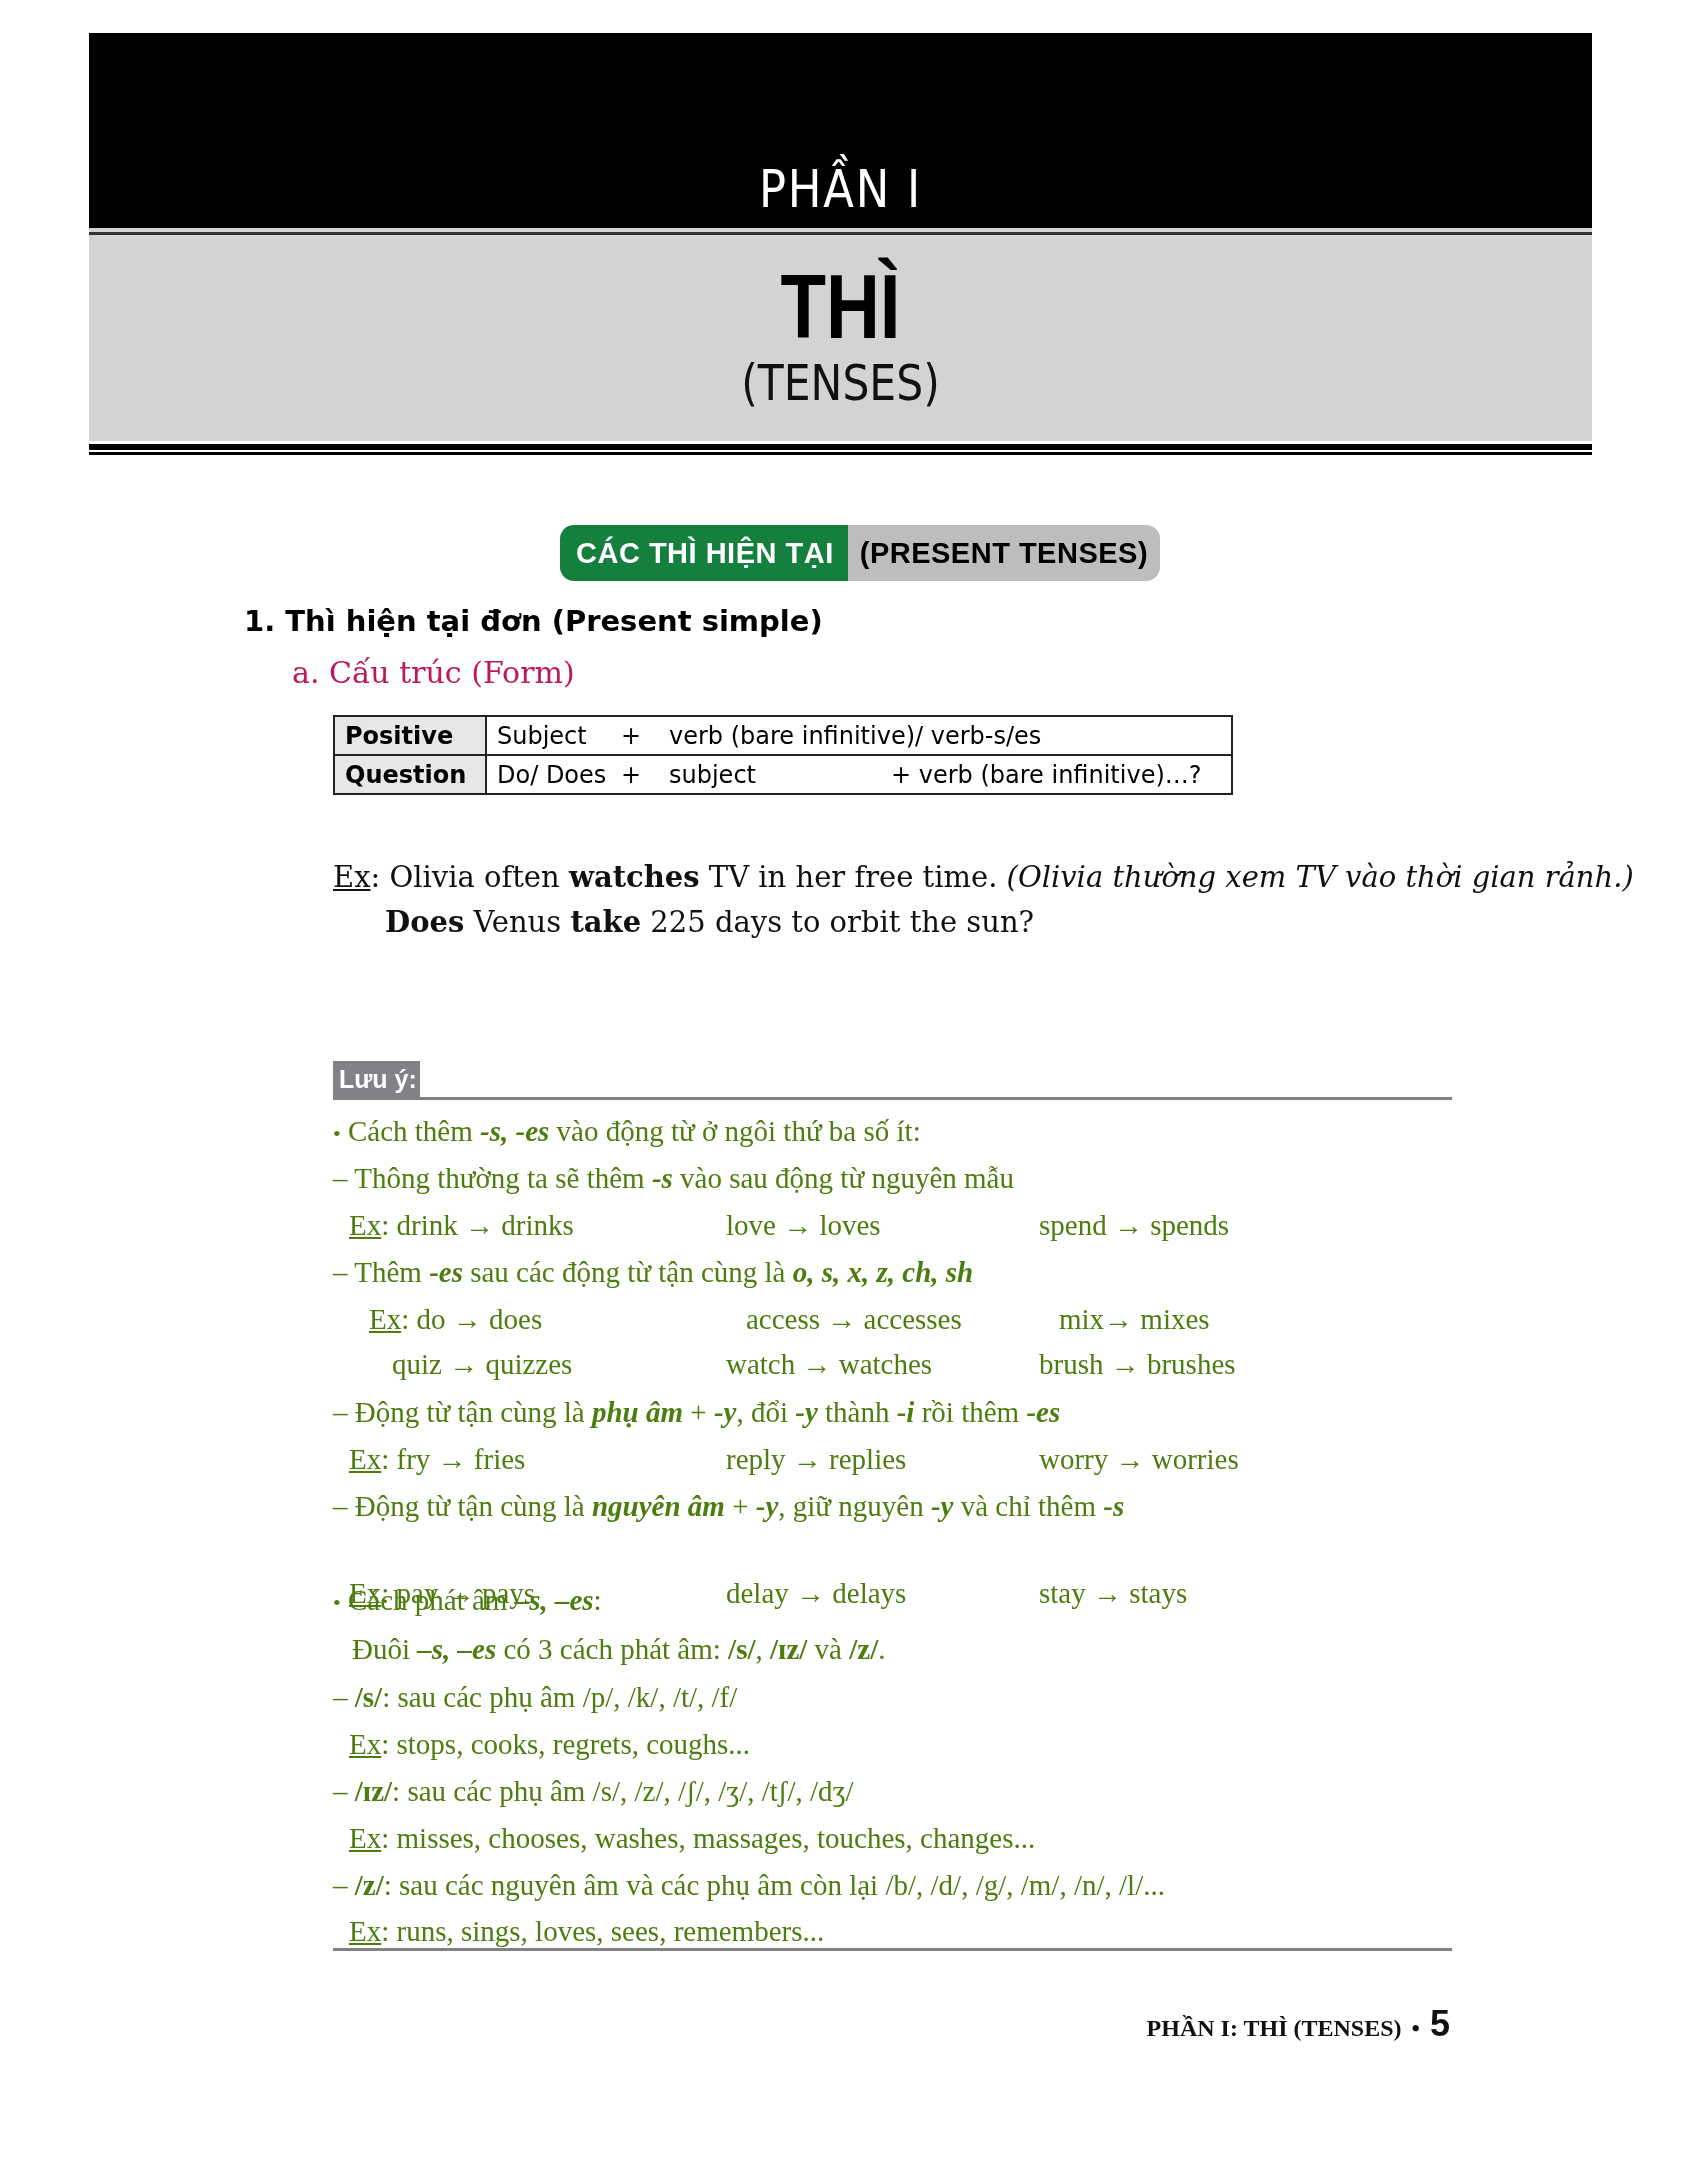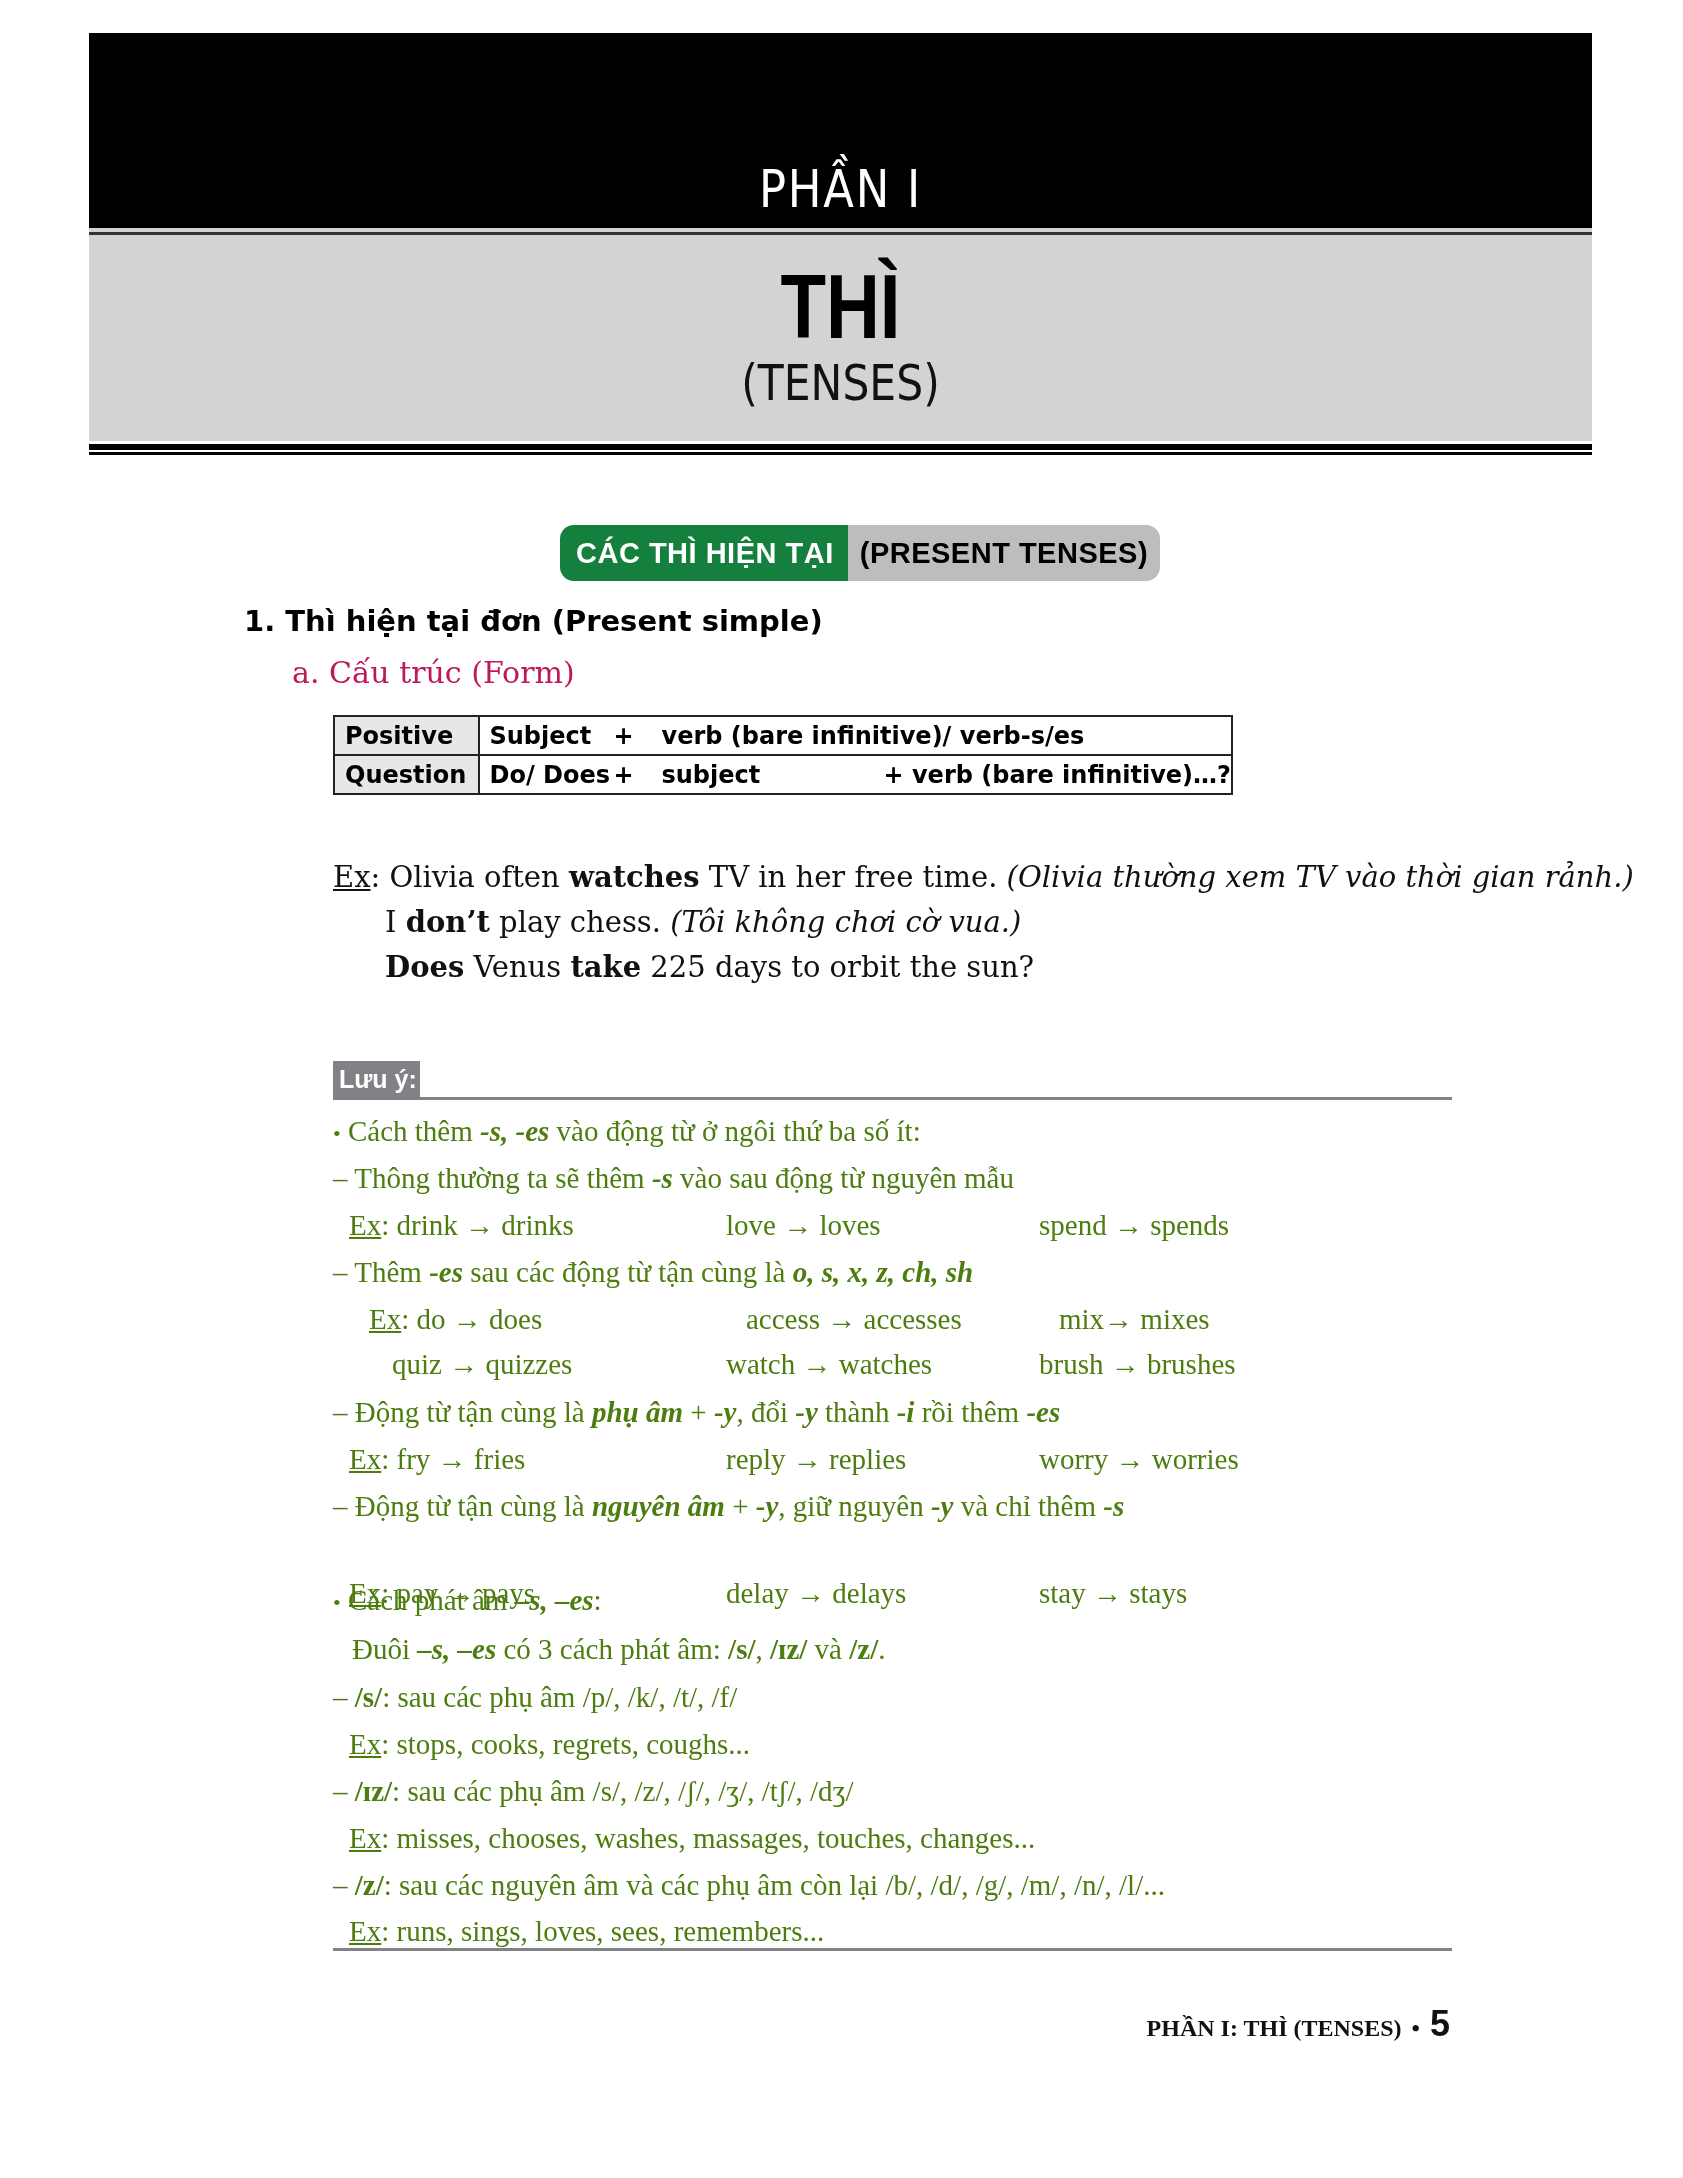--- a/index.html
+++ b/index.html
@@ -30,21 +30,21 @@
 
   .h1 { left: 244px; top: 601px; font-family: "DejaVu Sans", sans-serif; font-weight: bold; font-size: 29px; line-height: 40px; color: #000; }
   .h2 { left: 292px; top: 653px; font-family: "DejaVu Serif", serif; font-size: 30px; line-height: 40px; color: #be185d; }
 
   
   .form-table { left: 333px; top: 715px; border-collapse: collapse; width: 900px;
     font-family: "DejaVu Sans", sans-serif; font-size: 24px; color: #000; }
   .form-table td { border: 2px solid #222; height: 37px; padding: 0 10px; white-space: nowrap; }
   .form-table td.lbl { background: #e6e7e8; width: 130px; font-weight: bold; }
   .form-table td.body { padding: 0; border-left: 2px solid #222; }
-  .row-inner { display: flex; align-items: center; height: 37px; font-weight: bold; }
+  .row-inner { display: flex; align-items: center; height: 37px; font-weight: normal; }
   .c-subj { width: 124px; padding-left: 10px; }
   .c-plus { width: 48px; }
   .c-mid { width: 222px; }
   .c-end { }
 
   
   .ex-block { left: 333px; top: 855px; font-family: "DejaVu Serif", serif; font-size: 29px; color: #111; line-height: 45px; }
   .ex-line { white-space: nowrap; }
   .ex-line.indent { padding-left: 52px; }
   .ex-tag { text-decoration: underline; }
@@ -109,21 +109,20 @@
         <span class="c-mid">subject</span>
         <span class="c-end">+ verb (bare infinitive)…?</span>
       </div>
     </td>
   </tr>
 </tbody>
   </table>
 
 <div class="abs ex-block">
   <div class="ex-line"><span class="ex-tag">Ex</span><span>: </span><span>Olivia often </span><span class="b">watches</span><span> TV in her free time. </span><span class="i">(Olivia thường xem TV vào thời gian rảnh.)</span></div>
-  <div class="ex-line indent"><span>I </span><span class="b">don’t</span><span> play chess. </span><span class="i">(Tôi không chơi cờ vua.)</span></div>
   <div class="ex-line indent"><span class="b">Does</span><span> Venus </span><span class="b">take</span><span> 225 days to orbit the sun?</span></div>
 </div>
 
 <div class="abs note-tag">Lưu ý:</div>
 <div class="abs note-rule-top"></div>
 
 <div class="abs note" style="left:333px; top:1105px;">
   <span style="font-size:22px;">•</span>
   <span>Cách thêm </span><b><i>-s, -es</i></b><span> vào động từ ở ngôi thứ ba số ít:</span>
 </div>

